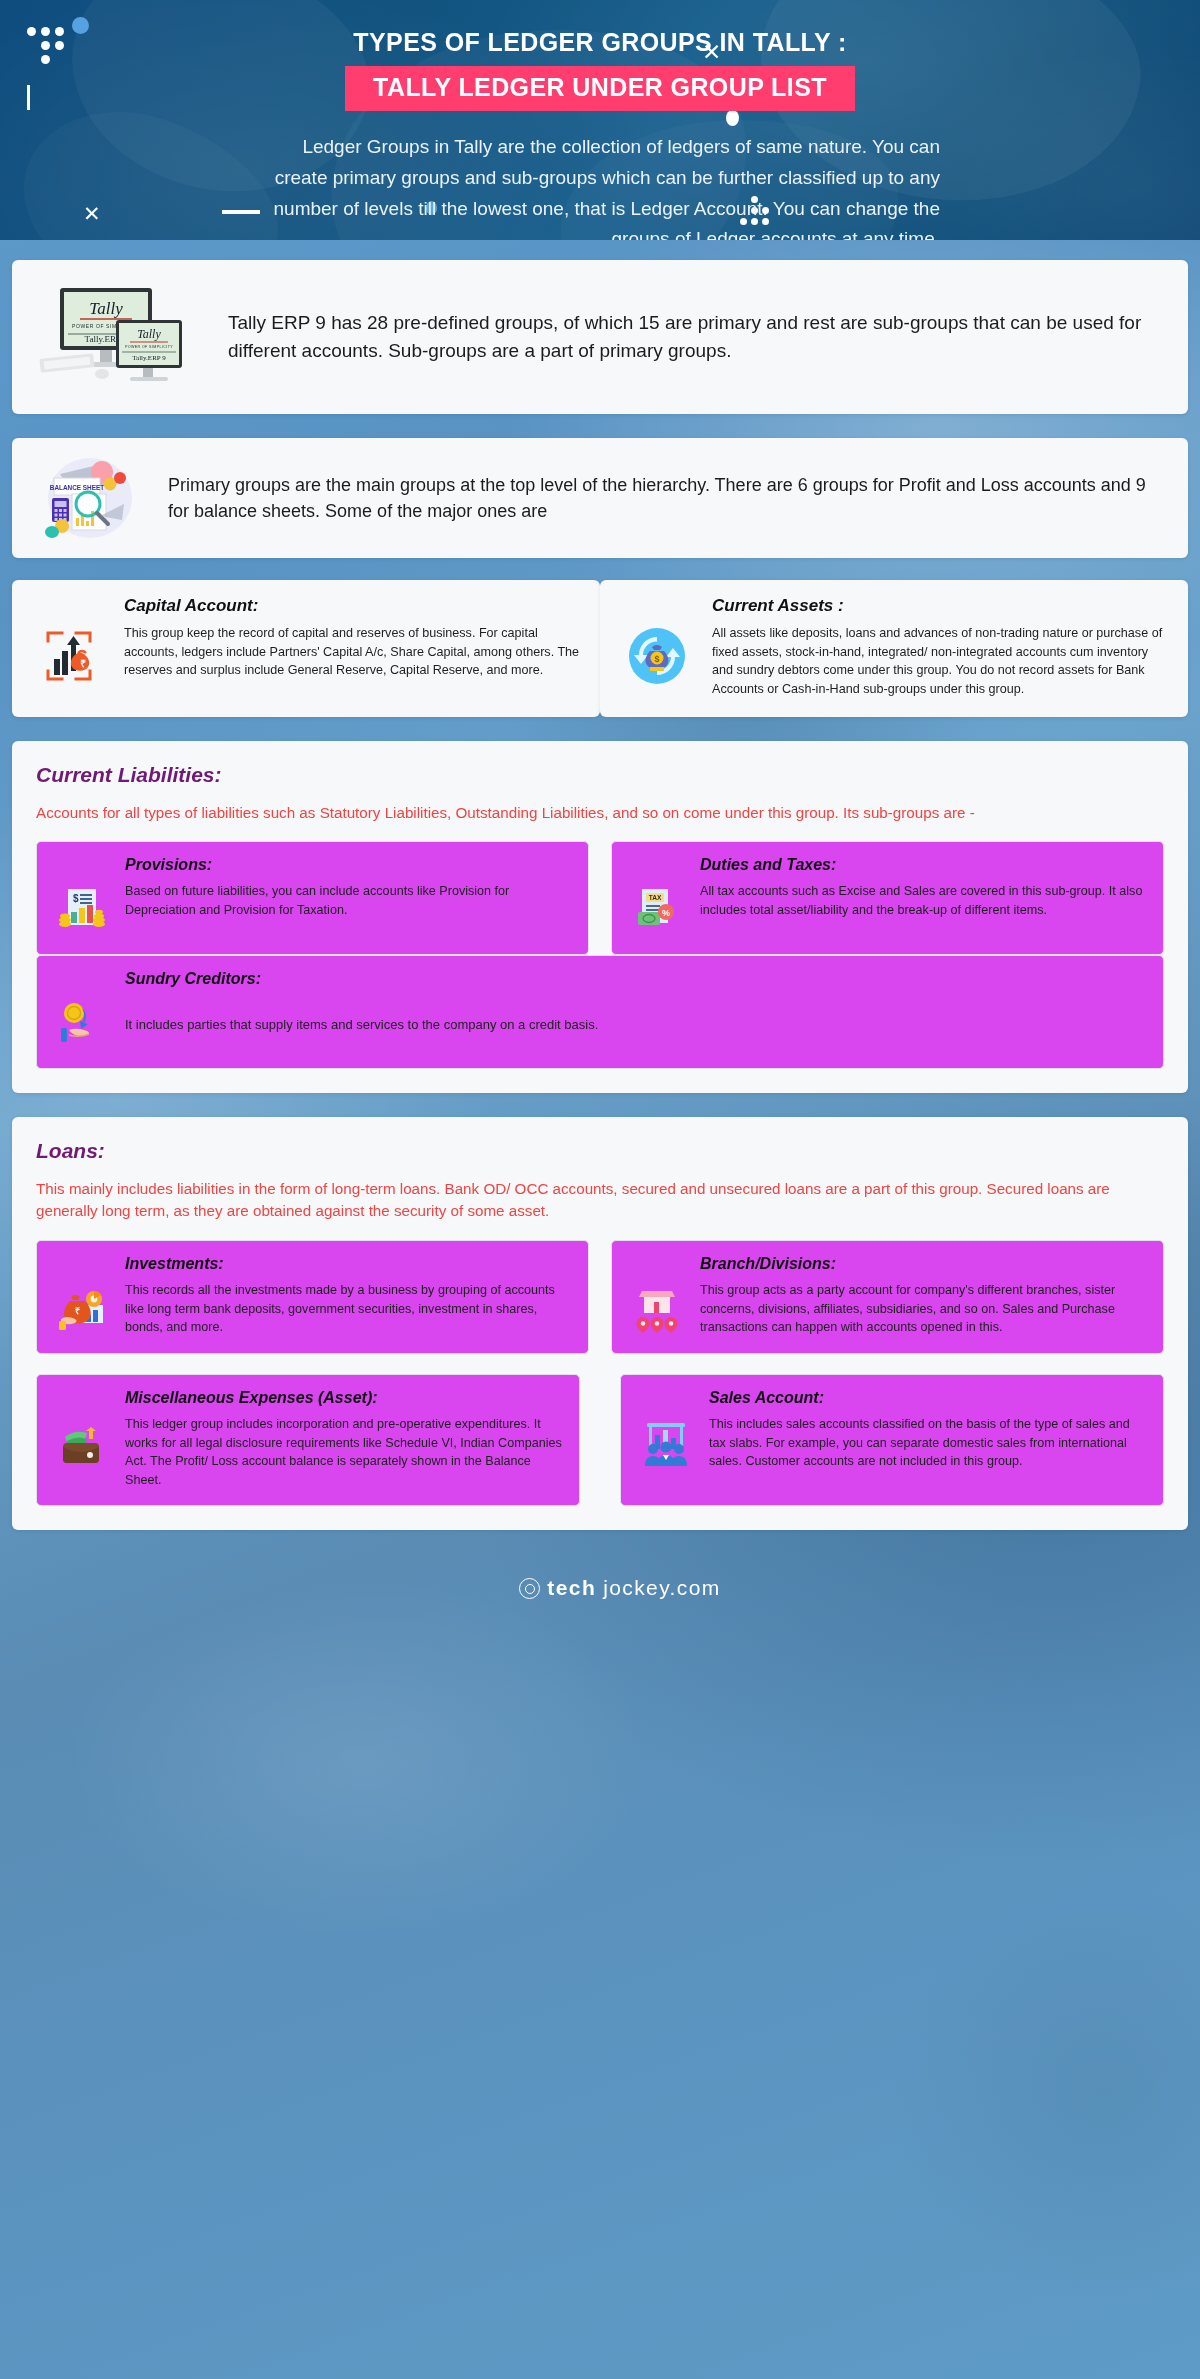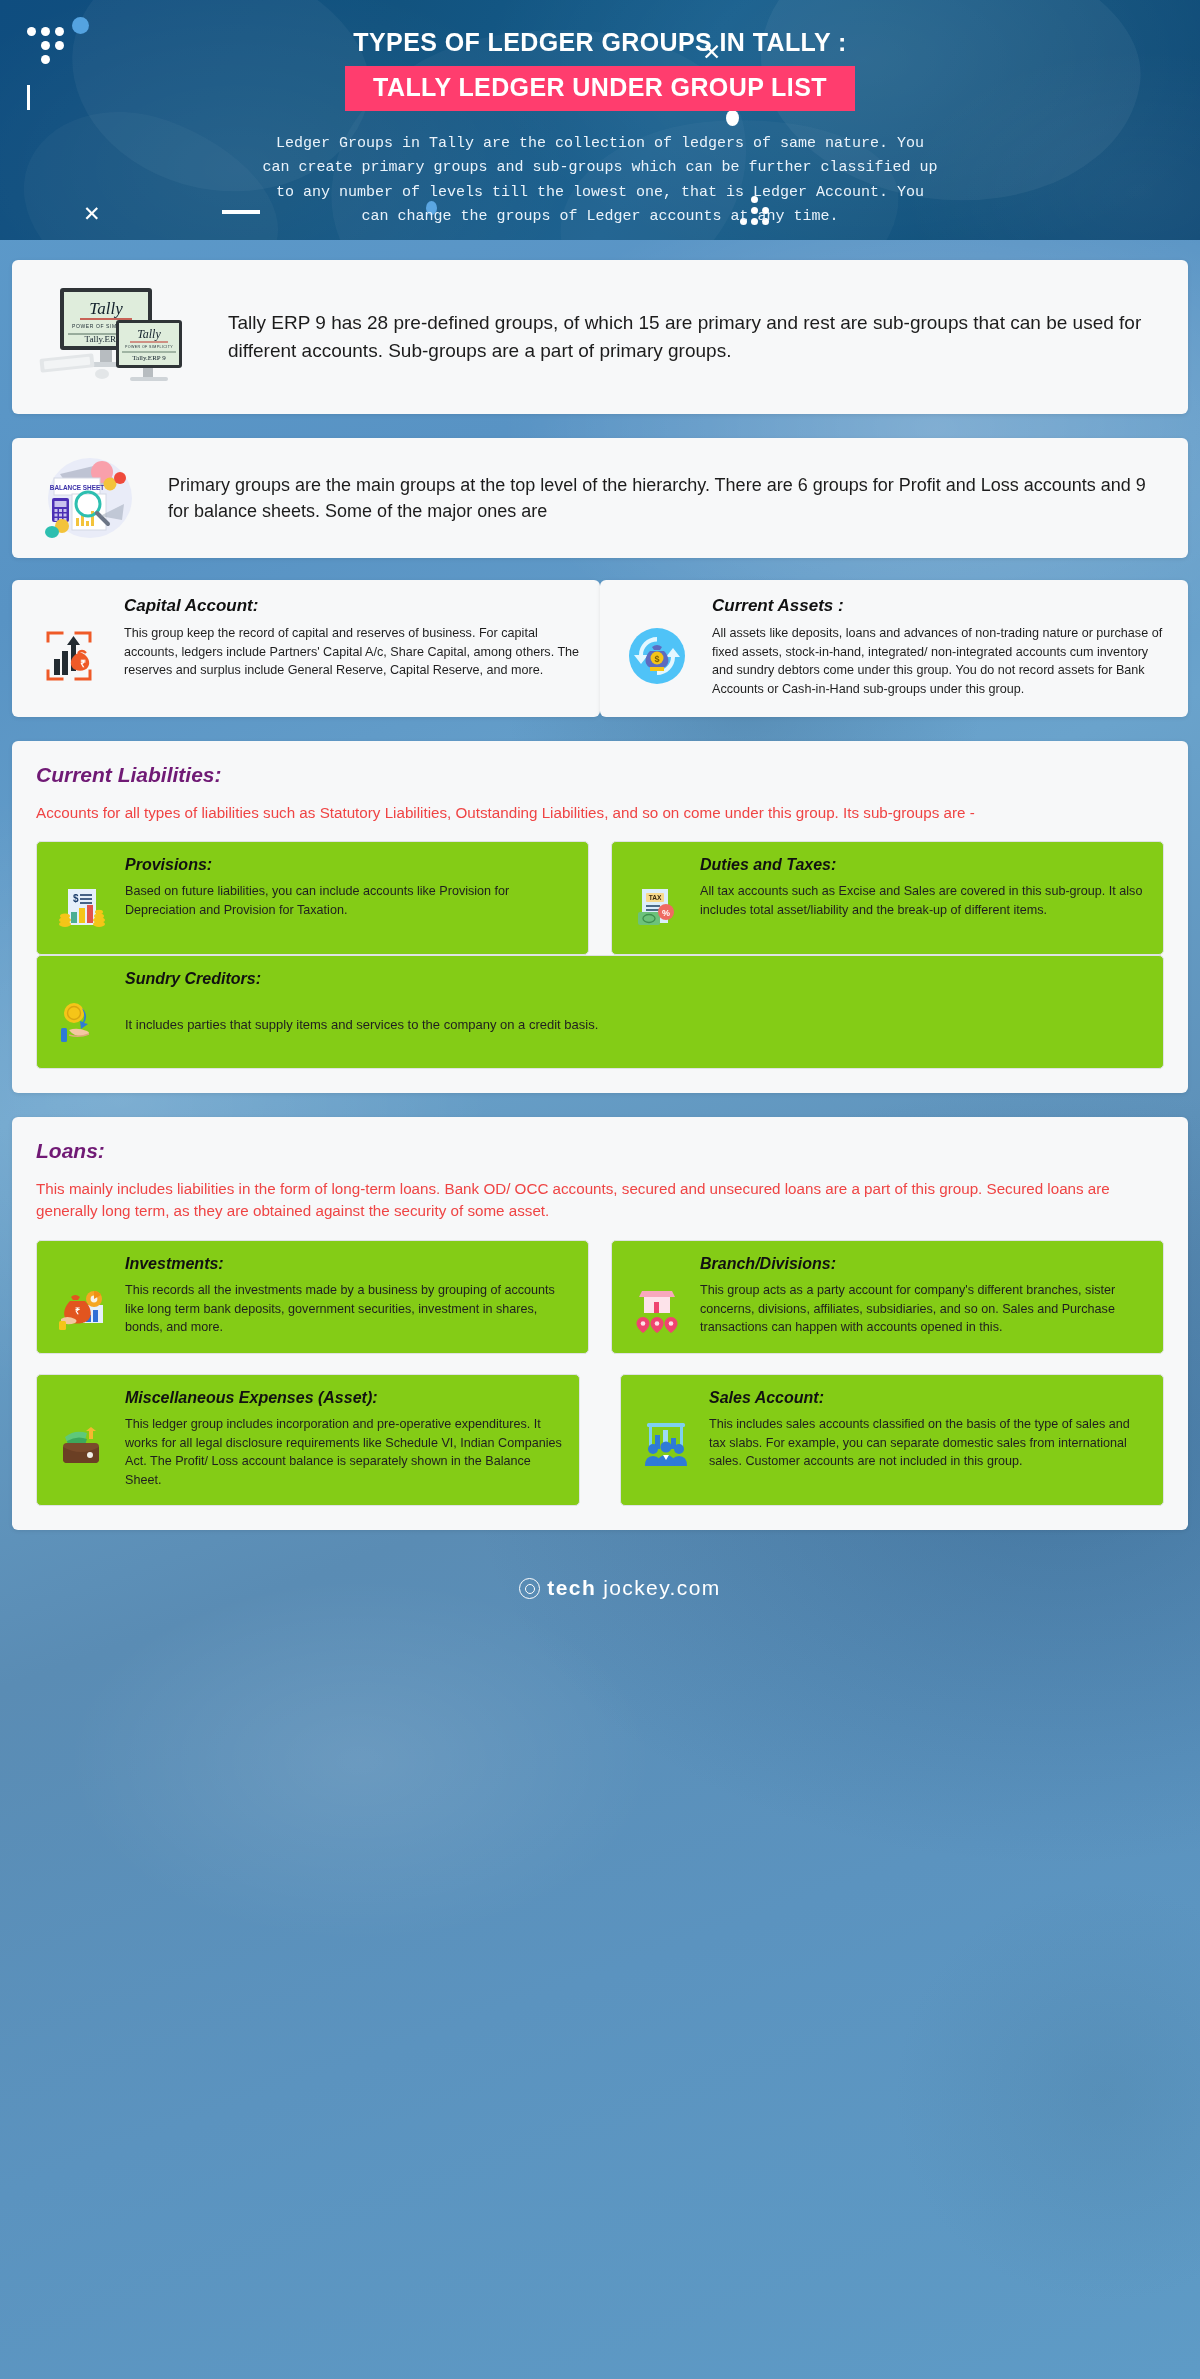--- a/index.html
+++ b/index.html
@@ -108,24 +108,23 @@
     font-weight: 700;
     letter-spacing: 0.4px;
     text-transform: uppercase;
     padding: 7px 28px 9px;
     display: inline-block;
   }
   .hdr-sub {
     margin: 21px auto 0;
     width: 680px;
     color: #eaf3fb;
-    font-size: 15px;
+    font-size: 19px;
     line-height: 1.62;
-    text-align: center;
-    font-family: Liberation Mono, monospace;
+    text-align: right;
   }
 
   
   .main {
     position: relative;
     z-index: 2;
     padding: 20px 12px 0;
   }
 
   .card {
@@ -189,21 +188,21 @@
     margin-bottom: 15px;
   }
   .sp-desc {
     font-size: 15.2px;
     line-height: 1.44;
     color: #ef4444;
     margin-bottom: 18px;
   }
 
   .sub-card {
-    background: #84cc16;
+    background: #d946ef;
     border: 1px solid #dfe2e4;
     border-radius: 5px;
     padding: 14px 16px 16px;
   }
   .sub-card .sc-title {
     font-size: 16px;
     font-style: italic;
     font-weight: 700;
     color: #111111;
     margin-left: 72px;

